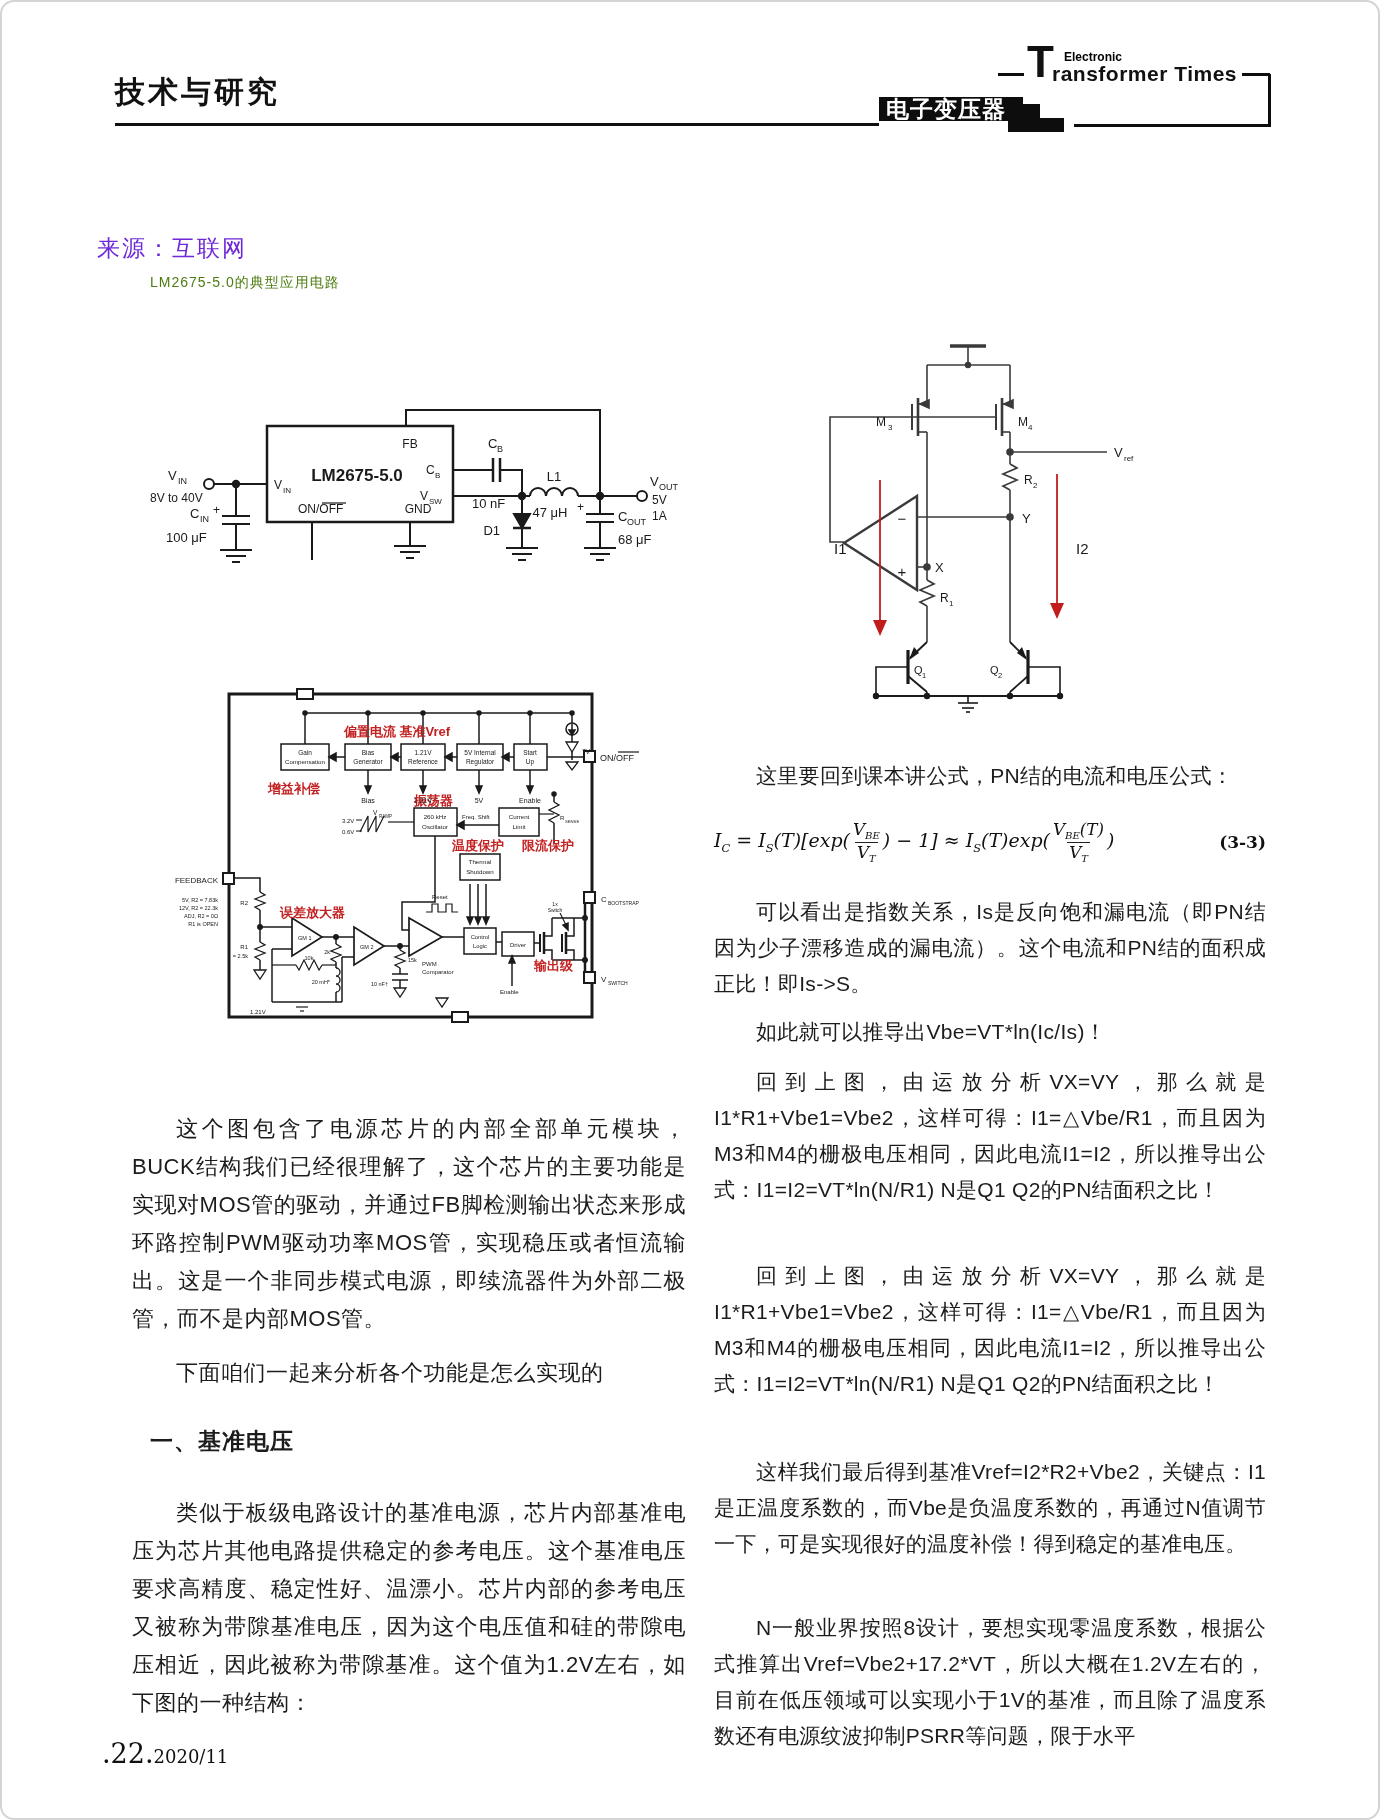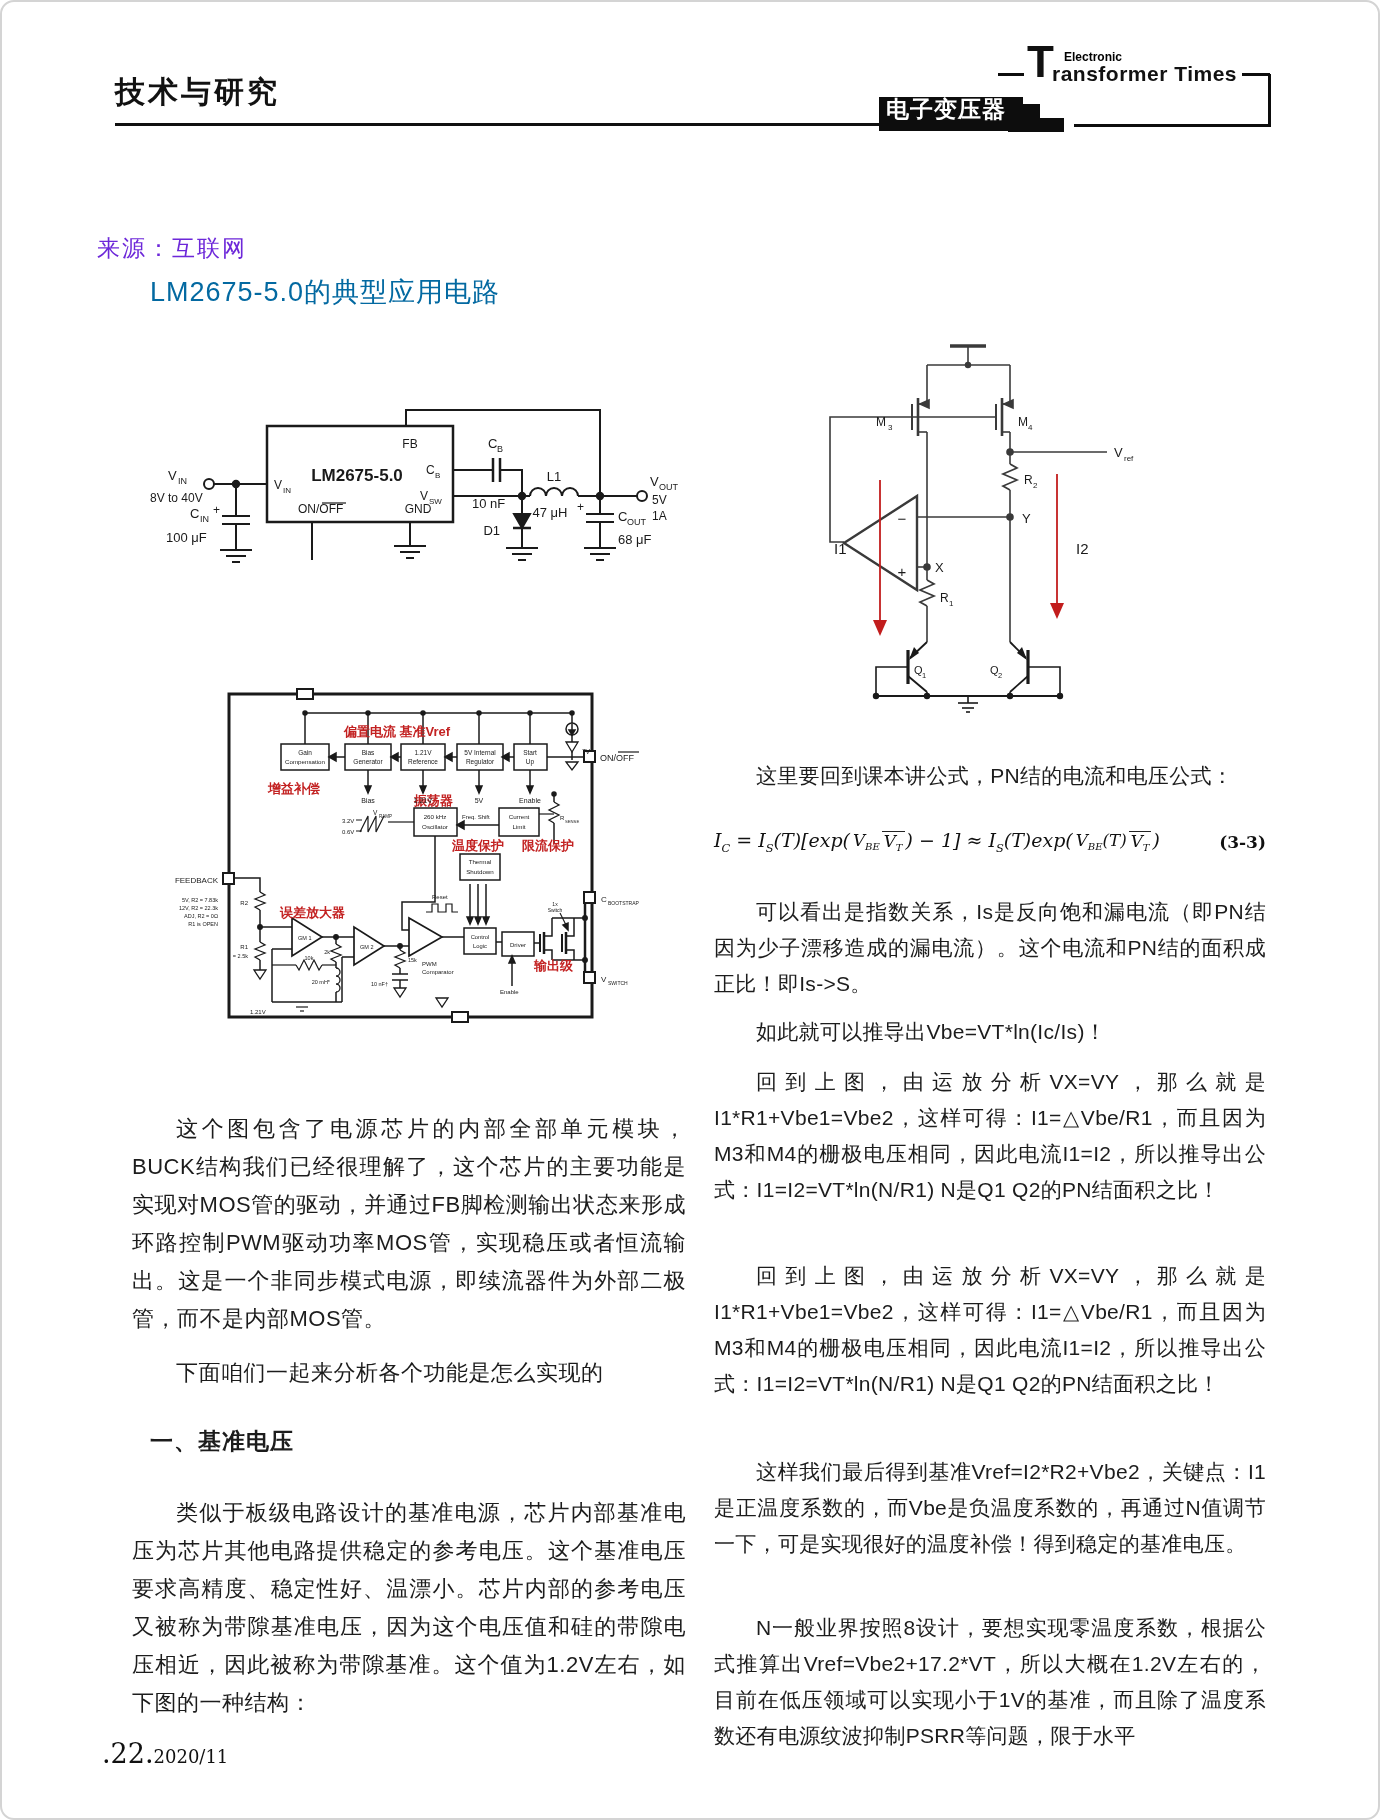--- a/index.html
+++ b/index.html
@@ -2,48 +2,48 @@
 <html><head>
 <meta charset="utf-8">
 <style>
   html,body{margin:0;padding:0;background:#ffffff;}
   body{width:1380px;height:1820px;position:relative;font-family:"Liberation Sans",sans-serif;color:#1c1c1c;overflow:hidden;}
   .page{position:absolute;inset:0;border:2px solid #d4d4d4;border-radius:14px;box-sizing:border-box;background:#fff;}
   .abs{position:absolute;}
   
   .section-title{left:113px;top:70px;font-size:30px;font-weight:900;letter-spacing:3px;color:#111;}
   .rule{left:113px;top:121px;width:764px;height:3px;background:#101010;}
-  .banner{left:877px;top:95px;height:24px;background:#0d0d0d;color:#fff;display:flex;align-items:center;padding:0 4px 10px 7px;}
+  .banner{left:877px;top:95px;height:24px;background:#0d0d0d;color:#fff;display:flex;align-items:center;padding:0 4px 0 7px;}
   .banner-cn{font-size:23px;font-weight:900;letter-spacing:1px;}
   .banner-tag{writing-mode:vertical-rl;text-orientation:upright;font-size:9px;line-height:10px;margin-left:3px;}
   .step1{left:1006px;top:102px;width:32px;height:28px;background:#0d0d0d;}
   .step2{left:1038px;top:116px;width:24px;height:14px;background:#0d0d0d;}
   .rule2{left:1072px;top:122px;width:196px;height:3px;background:#0d0d0d;}
   .vline{left:1266px;top:72px;width:3px;height:53px;background:#0d0d0d;}
   .dash-left{left:996px;top:71px;width:26px;height:3px;background:#0d0d0d;}
   .dash-right{left:1240px;top:71px;width:28px;height:3px;background:#0d0d0d;}
   .logo-t{left:1025px;top:38px;font-size:44px;font-weight:900;color:#111;line-height:1;}
   .logo-electronic{left:1062px;top:48px;font-size:12px;font-weight:700;color:#000000;}
   .logo-rest{left:1050px;top:60px;font-size:21px;font-weight:700;color:#111;letter-spacing:0.5px;}
   
   .title{left:95px;top:176px;width:1190px;text-align:center;font-size:38px;font-weight:900;letter-spacing:3px;color:#101010;}
   .source{left:95px;top:231px;width:1190px;font-size:23px;letter-spacing:2px;color:#6d28d9;}
   
   .colL{left:130px;top:0;width:554px;height:1820px;}
   .colR{left:712px;top:0;width:552px;height:1820px;}
-  .caption{position:absolute;left:18px;right:0;font-size:27px;letter-spacing:1px;color:#0369a1;}
+  .caption{position:absolute;left:18px;right:0;font-size:14px;letter-spacing:1px;color:#4d7c0f;}
   .para{position:absolute;left:0;right:0;text-align:justify;text-indent:2em;color:#1c1c1c;}
   .colL .para{font-size:22px;line-height:38px;letter-spacing:0.5px;}
   .colR .para{font-size:21px;line-height:36px;letter-spacing:0.3px;}
   .h1{position:absolute;left:18px;font-size:23px;font-weight:900;letter-spacing:1px;}
   
   .formula{position:absolute;left:0;right:0;top:800px;height:80px;display:flex;align-items:center;font-family:"DejaVu Serif",serif;font-size:19px;color:#111;gap:48px;}
   .fwrap{font-style:italic;}
   .fwrap sub{font-size:0.6em;}
-  .frac{display:inline-flex;flex-direction:row;align-items:center;vertical-align:middle;margin:0 1px;font-size:0.88em;line-height:1.15;}
+  .frac{display:inline-flex;flex-direction:column;align-items:center;vertical-align:middle;margin:0 1px;font-size:0.88em;line-height:1.15;}
   .frac .den{border-top:1.5px solid #222;padding:0 2px;}
   .frac .num{padding:0 2px;}
   .ftag{margin-left:auto;font-style:normal;font-size:17px;font-weight:700;}
   
   .footer{left:88px;top:1736px;display:flex;align-items:baseline;font-family:"DejaVu Serif",serif;color:#111;}
   .footer .pg{font-size:27px;margin-left:12px;}
   .footer .iss{font-size:18px;}
   svg{position:absolute;}
   svg text{font-family:"Liberation Sans",sans-serif;fill:#1a1a1a;}
   .redtxt{fill:#c32222;font-weight:bold;}

